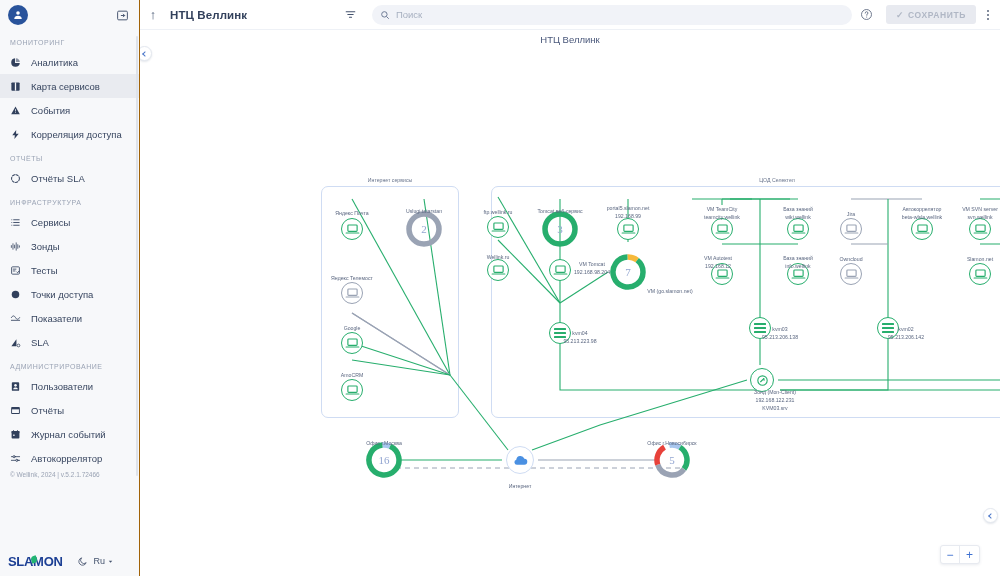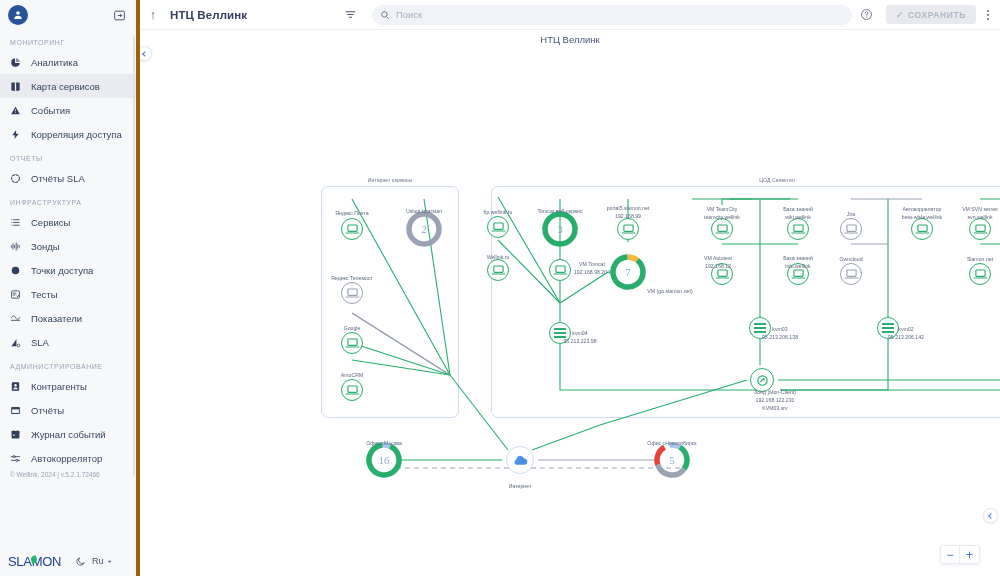--- a/index.html
+++ b/index.html
@@ -42,21 +42,21 @@
   .tb-save .chk { margin-right: 4px; font-size: 9px; }
   .tb-kebab {
     width: 24px; height: 30px; display: flex; flex-direction: column;
     align-items: center; justify-content: center; gap: 2px; cursor: pointer;
   }
   .tb-kebab i { width: 2px; height: 2px; background: #5a667d; border-radius: 50%; display: block; }
 
   
   .sidebar {
     position: absolute; left: 0; top: 0; width: 140px; height: 576px;
-    background: #f7f8fa; border-right: 4px solid #a16207;
+    background: #f7f8fa; border-right: 1px solid #a16207;
   }
   .sb-top { height: 30px; display: flex; align-items: center; justify-content: space-between; padding: 0 8px; }
   .avatar {
     width: 20px; height: 20px; border-radius: 50%; background: #29539b;
     display: flex; align-items: center; justify-content: center;
   }
   .sb-collapse { width: 18px; height: 18px; display: flex; align-items: center; justify-content: center; cursor: pointer; }
   .sb-scroll { height: 506px; overflow: hidden; position: relative; }
   .sb-section {
     font-size: 7px; letter-spacing: .55px; color: #9aa3b4;
@@ -68,21 +68,21 @@
   }
   .sb-item.active { background: #e9ebf0; }
   .sb-ico { width: 16px; display: flex; align-items: center; justify-content: flex-start; flex: 0 0 16px; }
   .sb-label { margin-left: 5px; white-space: nowrap; }
   .sb-trackbar { position: absolute; right: 1px; top: 6px; width: 2px; height: 440px; background: #dfe3ea; border-radius: 1px;}
   .sb-copy { font-size: 6.5px; color: #9aa3b4; padding-left: 10px; margin-top: 1px; }
   .sb-foot {
     position: absolute; left: 0; bottom: 0; width: 140px; height: 30px;
     display: flex; align-items: center; padding: 0 8px; gap: 6px;
   }
-  .logo { font-size: 13px; font-weight: normal; color: #1c3f94; letter-spacing: -.3px; position: relative; }
+  .logo { font-size: 13px; font-weight: bold; color: #1c3f94; letter-spacing: -.3px; position: relative; }
   .logo .leaf {
     position: absolute; left: 23px; top: 2px; width: 6px; height: 7px;
     background: #22b573; border-radius: 60% 0 60% 0; transform: rotate(-20deg);
   }
   .sb-moon { margin-left: 8px; cursor: pointer; display: flex; align-items: center; }
   .sb-lang { font-size: 9px; color: #45536e; cursor: pointer; display: flex; align-items: center; gap: 2px; }
 
   
   .canvas {
     position: absolute; left: 140px; top: 30px; width: 860px; height: 546px;
@@ -222,38 +222,38 @@
           <div class="sb-item">
             <span class="sb-ico">
               <svg width="11" height="11" viewBox="0 0 24 24" fill="none" stroke="#31405c" stroke-width="1.7" stroke-linecap="round">
                 <path d="M3 10v4M6.5 6v12M10 9v6M13.5 4v16M17 8v8M20.5 10.5v3"></path>
               </svg>
             </span>
             <span class="sb-label">Зонды</span>
           </div>
           <div class="sb-item">
             <span class="sb-ico">
-              <svg width="11" height="11" viewBox="0 0 24 24" fill="#31405c">
-                <circle cx="12" cy="12" r="8.2"></circle>
-              </svg>
-            </span>
-            <span class="sb-label">Точки доступа</span>
-          </div>
-          <div class="sb-item">
-            <span class="sb-ico">
               <svg width="11" height="11" viewBox="0 0 24 24" fill="none" stroke="#31405c" stroke-width="1.8">
                 <rect x="3.5" y="4" width="17" height="16" rx="2"></rect>
                 <path d="M7 9h6M7 13h4" stroke-linecap="round"></path>
                 <path d="M14.5 15l2 2 3.5-4" stroke-width="2"></path>
               </svg>
             </span>
             <span class="sb-label">Тесты</span>
           </div>
           <div class="sb-item">
             <span class="sb-ico">
+              <svg width="11" height="11" viewBox="0 0 24 24" fill="#31405c">
+                <circle cx="12" cy="12" r="8.2"></circle>
+              </svg>
+            </span>
+            <span class="sb-label">Точки доступа</span>
+          </div>
+          <div class="sb-item">
+            <span class="sb-ico">
               <svg width="11" height="11" viewBox="0 0 24 24" fill="none" stroke="#31405c" stroke-width="1.8" stroke-linecap="round">
                 <path d="M3 10c3-5 6-5 9 0s6 5 9 0"></path>
                 <path d="M3 16h18"></path>
               </svg>
             </span>
             <span class="sb-label">Показатели</span>
           </div>
           <div class="sb-item">
             <span class="sb-ico">
               <svg width="11" height="11" viewBox="0 0 24 24" fill="#31405c">
@@ -265,21 +265,21 @@
           </div>
           <div class="sb-section">АДМИНИСТРИРОВАНИЕ</div>
           <div class="sb-item">
             <span class="sb-ico">
               <svg width="11" height="11" viewBox="0 0 24 24" fill="#31405c">
                 <rect x="4" y="2.5" width="16" height="19" rx="2"></rect>
                 <circle cx="12" cy="9.5" r="2.8" fill="#f7f8fa"></circle>
                 <path d="M7 18c0-2.6 2.2-4 5-4s5 1.4 5 4z" fill="#f7f8fa"></path>
               </svg>
             </span>
-            <span class="sb-label">Контрагенты</span>
+            <span class="sb-label">Пользователи</span>
           </div>
           <div class="sb-item">
             <span class="sb-ico">
               <svg width="11" height="11" viewBox="0 0 24 24" fill="#31405c">
                 <rect x="2.5" y="4.5" width="19" height="15" rx="2"></rect>
                 <rect x="2.5" y="4.5" width="19" height="4" fill="#f7f8fa" opacity=".0"></rect>
                 <path d="M4.5 9.5h15v8h-15z" fill="#f7f8fa"></path>
               </svg>
             </span>
             <span class="sb-label">Отчёты</span>

